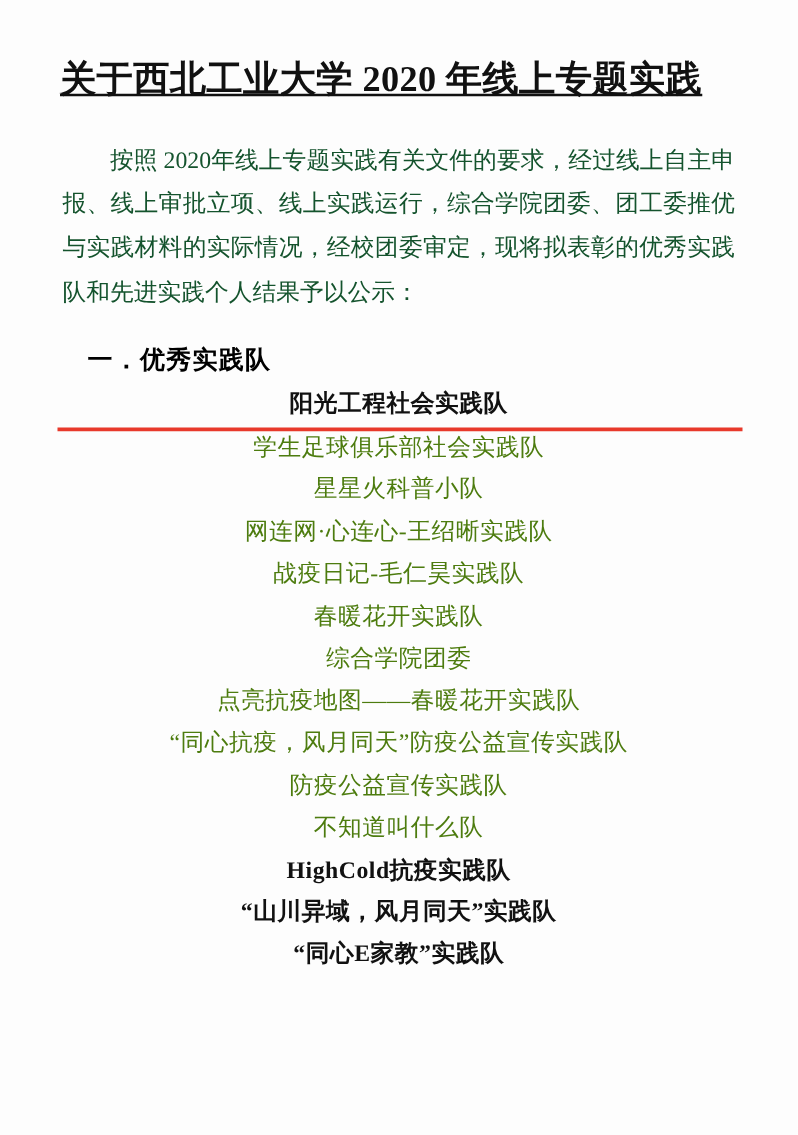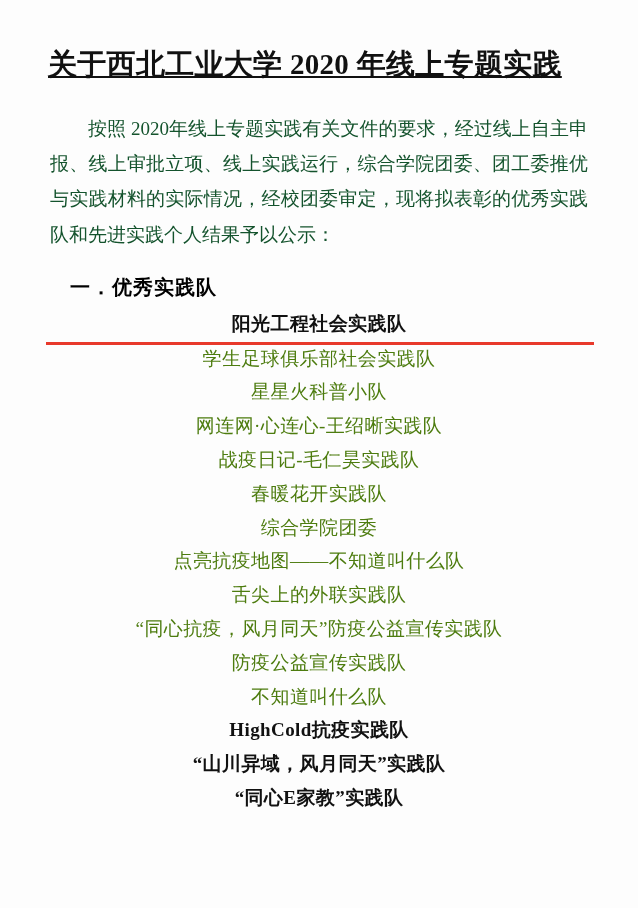--- a/index.html
+++ b/index.html
@@ -113,22 +113,21 @@
   <h2 class="section-heading">一．优秀实践队</h2>
 
   <ul class="team-list">
     <li class="team-item highlighted bold"><span class="txt">阳光工程社会实践队</span><span class="underline-mark" style="background: rgb(232, 57, 43);"></span></li>
     <li class="team-item"><span class="txt">学生足球俱乐部社会实践队</span></li>
     <li class="team-item"><span class="txt">星星火科普小队</span></li>
     <li class="team-item"><span class="txt">网连网·心连心-王绍晰实践队</span></li>
     <li class="team-item"><span class="txt">战疫日记-毛仁昊实践队</span></li>
     <li class="team-item"><span class="txt">春暖花开实践队</span></li>
     <li class="team-item"><span class="txt">综合学院团委</span></li>
-    <li class="team-item"><span class="txt">点亮抗疫地图——不知道叫什么队</span></li>
-    <li class="team-item"><span class="txt">舌尖上的外联实践队</span></li>
+    <li class="team-item"><span class="txt">点亮抗疫地图——春暖花开实践队</span></li>
     <li class="team-item"><span class="txt">“同心抗疫，风月同天”防疫公益宣传实践队</span></li>
     <li class="team-item"><span class="txt">防疫公益宣传实践队</span></li>
     <li class="team-item"><span class="txt">不知道叫什么队</span></li>
     <li class="team-item bold"><span class="txt">HighCold抗疫实践队</span></li>
     <li class="team-item bold"><span class="txt">“山川异域，风月同天”实践队</span></li>
     <li class="team-item bold"><span class="txt">“同心E家教”实践队</span></li>
   </ul>
 
   <div class="fade-bottom"></div>
 </div>

